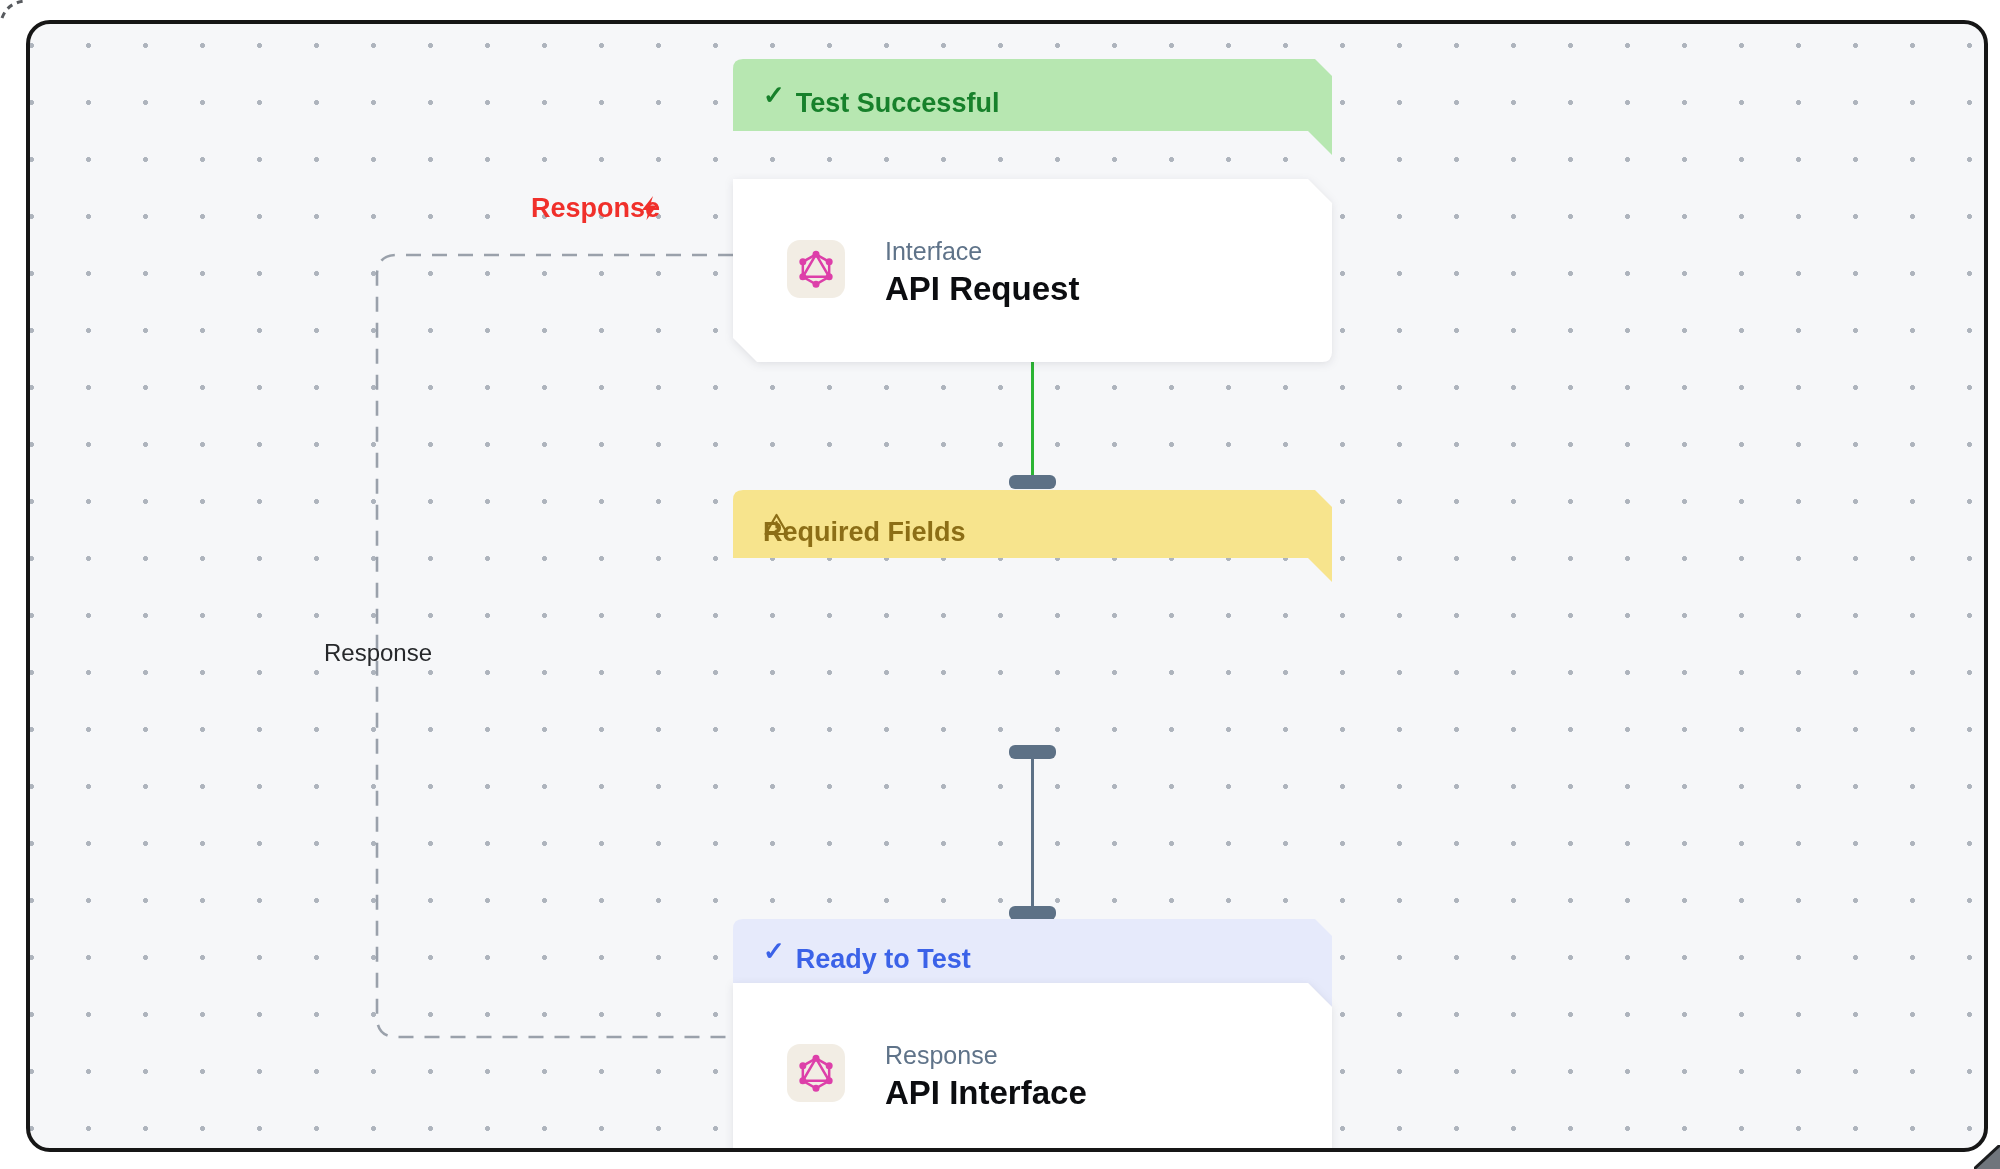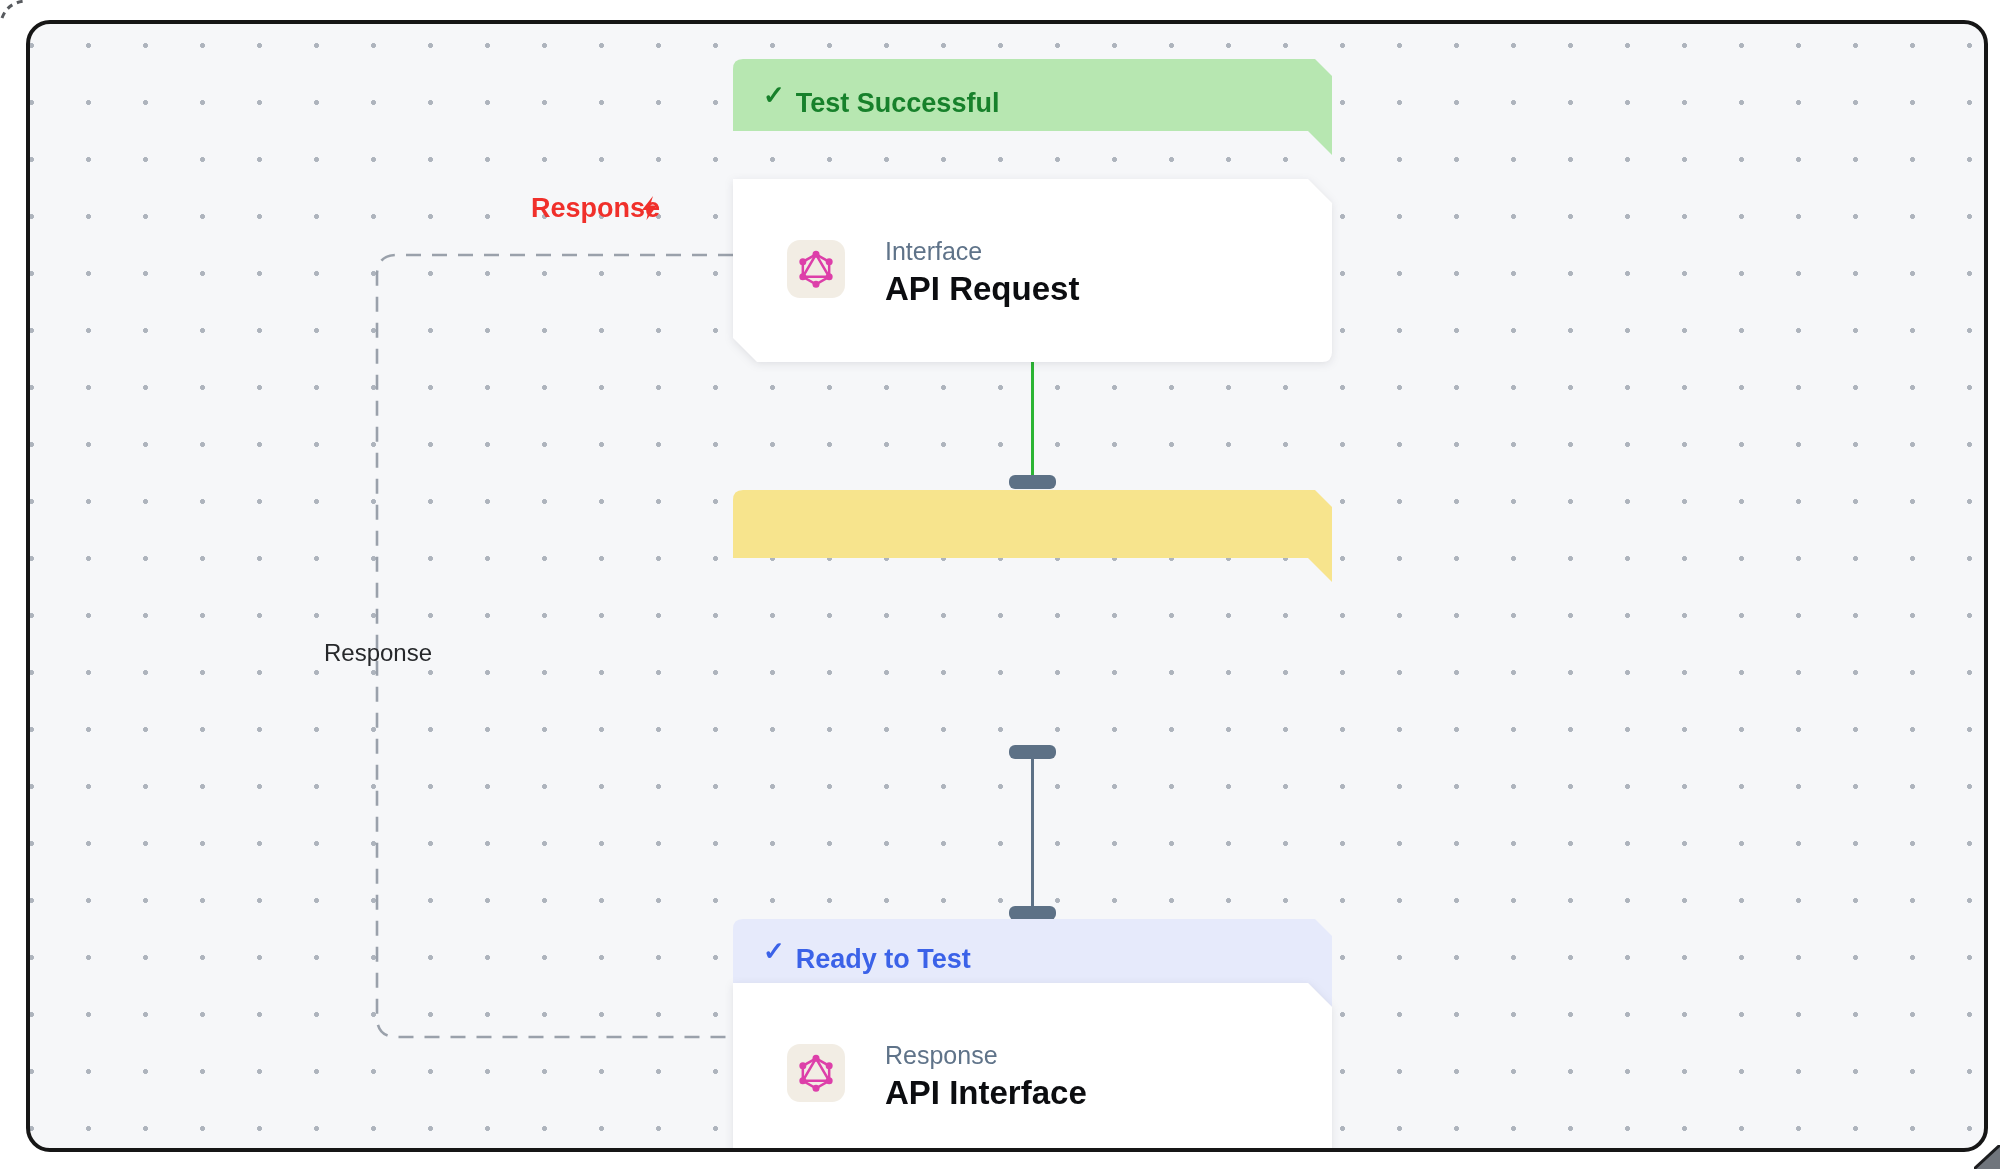--- a/index.html
+++ b/index.html
@@ -121,20 +121,28 @@
       </svg>
     </div>
     <div class="type-label">Interface</div>
     <div class="node-title">API Request</div>
   </div>
 
   <div class="banner b2 node">
     <svg class="banner-svg" width="599" height="92" viewBox="0 0 599 92">
       <path d="M 0 10 Q 0 0 10 0 L 582 0 L 599 17 L 599 92 L 575 68 L 0 68 Z" fill="#f7e48d"></path>
     </svg>
+    <div class="banner-row">
+      <svg width="27" height="25" viewBox="0 0 27 25">
+        <path d="M13.5 3 L24.5 22 H2.5 Z" fill="none" stroke="#8c6e16" stroke-width="2.2" stroke-linejoin="round"></path>
+        <line x1="13.5" y1="10" x2="13.5" y2="15.5" stroke="#8c6e16" stroke-width="2.2" stroke-linecap="round"></line>
+        <circle cx="13.5" cy="18.8" r="1.4" fill="#8c6e16"></circle>
+      </svg>
+      <span class="banner-text">Required Fields</span>
+    </div>
   </div>
 
   <div class="banner b3 node">
     <svg class="banner-svg" width="599" height="88" viewBox="0 0 599 88">
       <path d="M 0 10 Q 0 0 10 0 L 582 0 L 599 17 L 599 88 L 575 64 L 0 64 Z" fill="#e6eafb"></path>
     </svg>
     <div class="banner-row">
       <span class="status-check">✓</span>
       <span class="banner-text">Ready to Test</span>
     </div>

